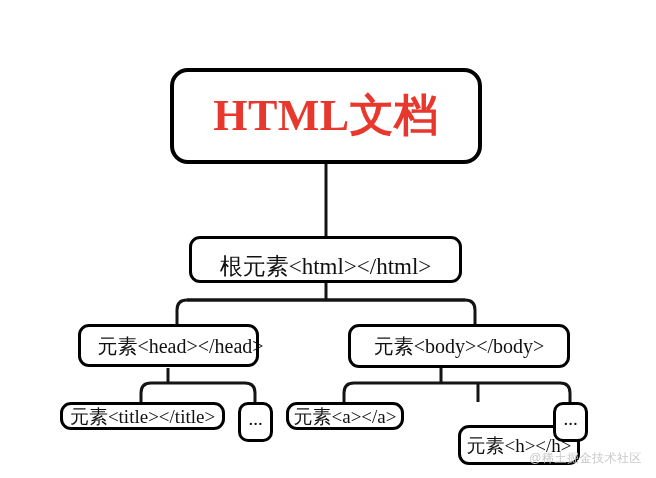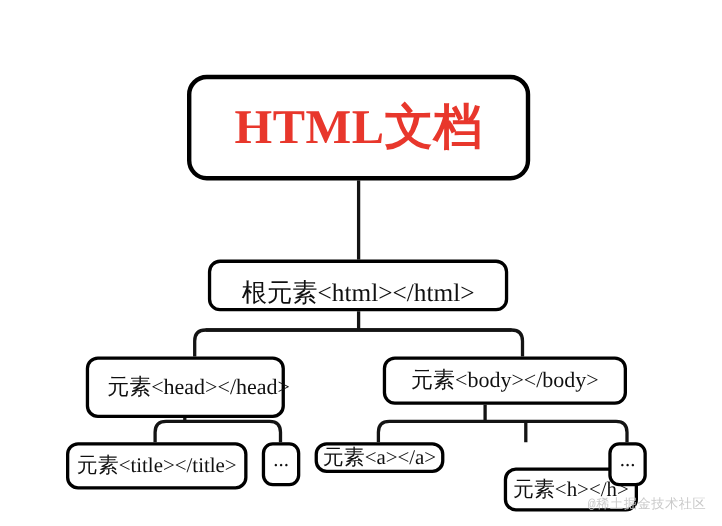--- a/index.html
+++ b/index.html
@@ -65,40 +65,40 @@
     height: 47px;
     border-radius: 11px;
   }
   #node-html .node-label { font-size: 23px; margin-top: 13px; }
 
   
   #node-head {
     left: 78px;
     top: 324px;
     width: 181px;
-    height: 56px;
+    height: 43px;
     border-radius: 11px;
     padding-left: 24px;
   }
   #node-body {
     left: 348px;
     top: 324px;
     width: 222px;
     height: 44px;
     border-radius: 11px;
   }
   #node-head .node-label,
   #node-body .node-label { font-size: 20px; }
 
   
   #node-title {
     left: 60px;
     top: 402px;
     width: 165px;
-    height: 43px;
+    height: 28px;
     border-radius: 11px;
   }
   #node-head-ellipsis {
     left: 238px;
     top: 402px;
     width: 35px;
     height: 40px;
     border-radius: 10px;
   }
   #node-a {
@@ -132,21 +132,21 @@
     position: relative;
     top: -4px;
   }
 
   #watermark {
     position: absolute;
     right: 14px;
     bottom: 11px;
     color: #c9c9c9;
     font-size: 12px;
-    font-family: Liberation Mono, monospace;
+    font-family: Liberation Sans, sans-serif;
     letter-spacing: 0.5px;
     user-select: none;
   }
 </style>
 </head>
 <body>
 
 <div id="stage">
 
   <svg id="tree-svg" viewBox="0 0 656 478">

